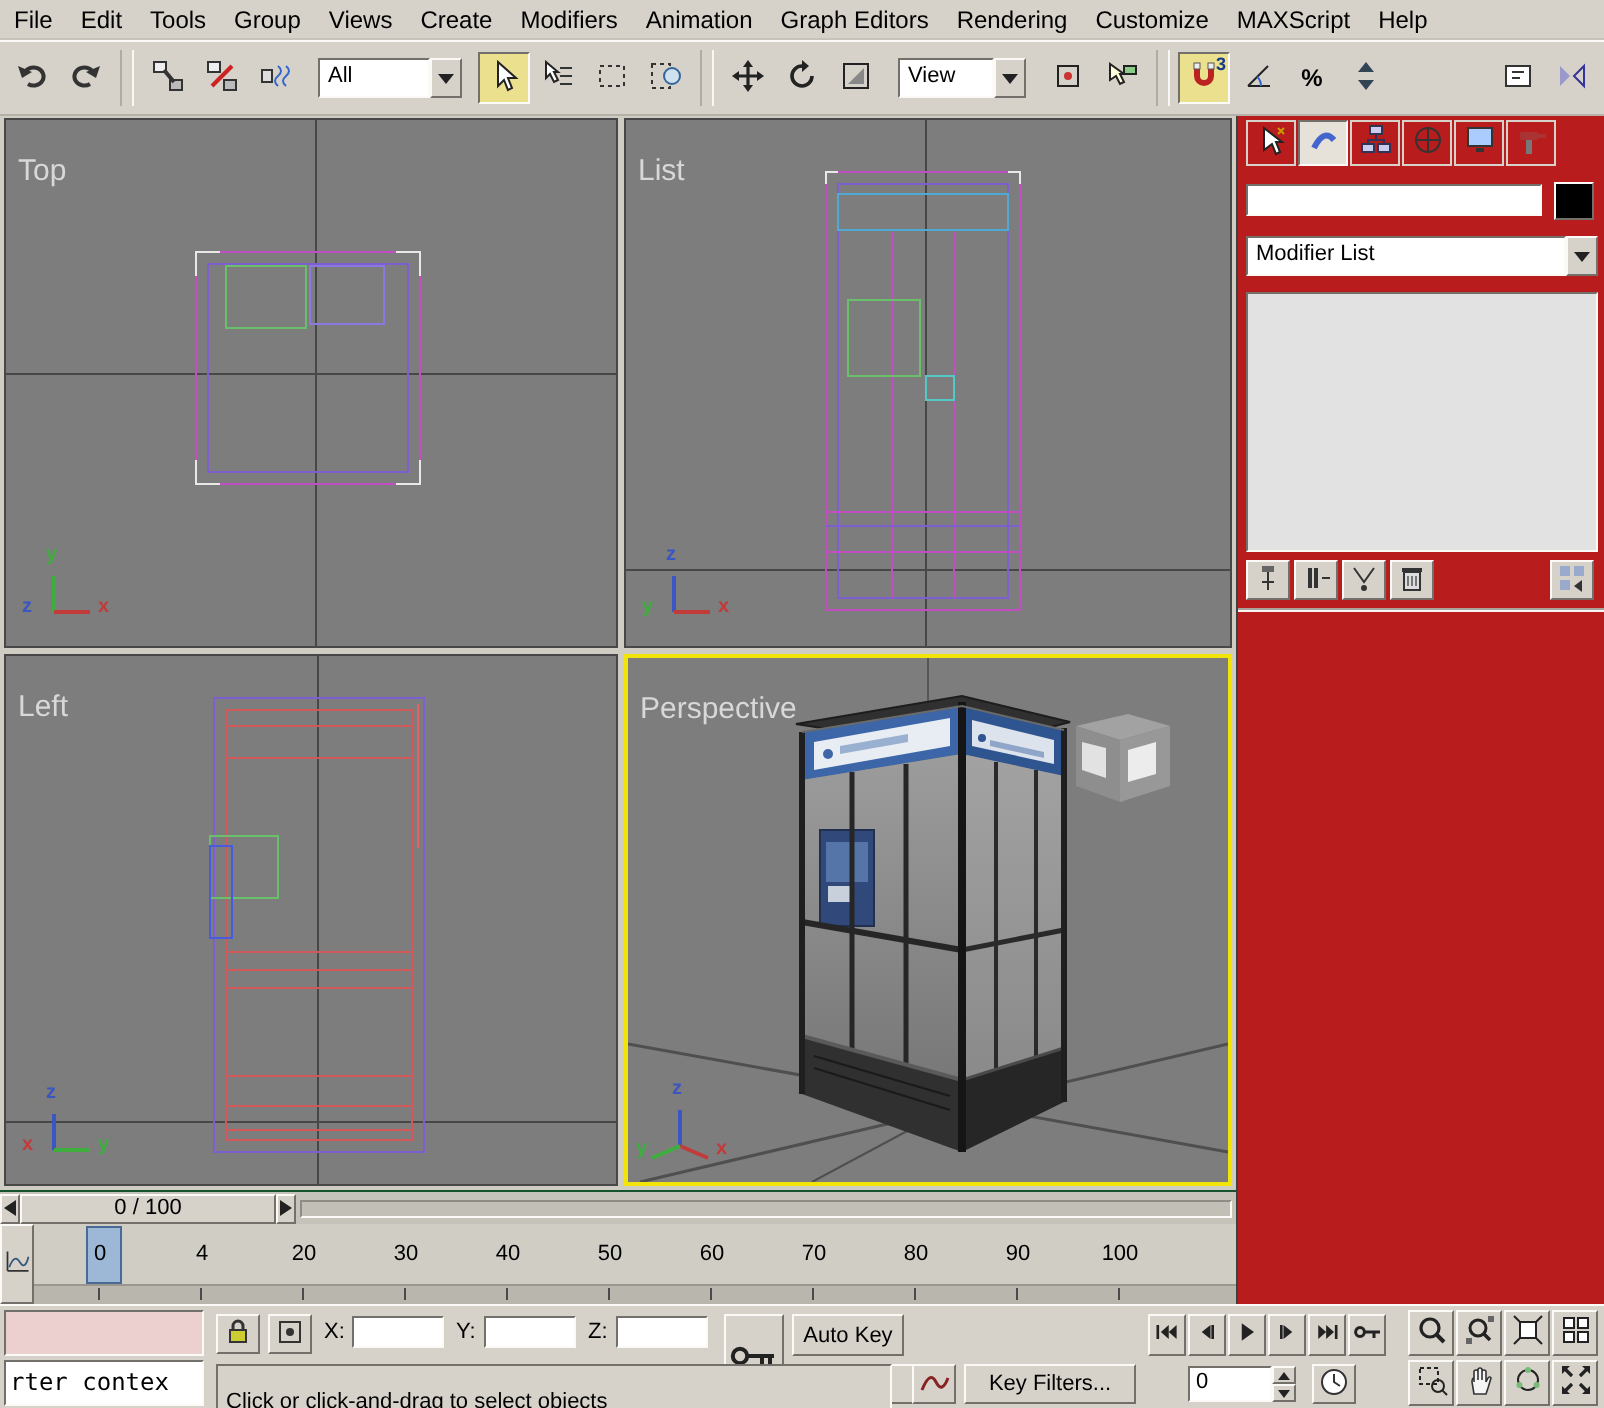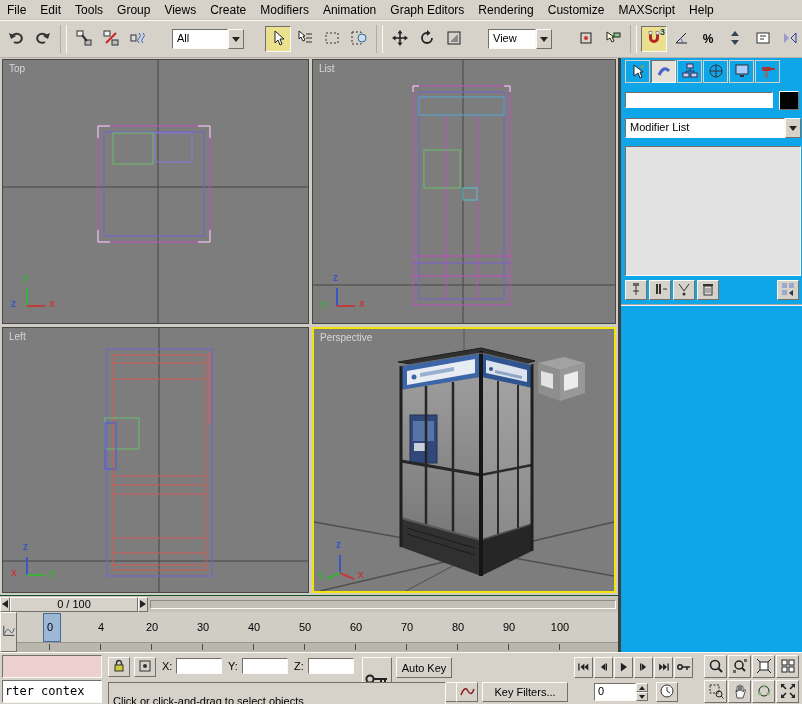--- a/index.html
+++ b/index.html
@@ -9,33 +9,33 @@
 .abs{position:absolute}
 .raised{border:1px solid;border-color:#fbfaf7 #73706b #73706b #fbfaf7;background:#d6d2ca}
 .sunken{border:1px solid;border-color:#73706b #fbfaf7 #fbfaf7 #73706b;background:#fff}
 #menubar{position:absolute;left:0;top:0;width:802px;height:20px;display:flex;align-items:center;background:#d6d2ca;font-size:12px;border-bottom:1px solid #c7c3bb}
 .mi{padding:0 7px;cursor:default;white-space:nowrap}
 #toolbar{position:absolute;left:0;top:20px;width:802px;height:38px;display:flex;align-items:center;background:#d6d2ca;border-top:1px solid #fbfaf7;border-bottom:1px solid #b5b1a9;padding:0 3px;gap:1px}
 .tb{width:26px;height:26px;display:flex;align-items:center;justify-content:center;border:1px solid #d6d2ca;position:relative;flex:0 0 auto;background:#d6d2ca}
 .tb.pressed{background:#eae08e;border-color:#73706b #fbfaf7 #fbfaf7 #73706b}
 .tsep{width:7px;height:28px;flex:0 0 auto;border-left:1px solid #b0aca4;border-right:1px solid #f8f7f4;margin:0 3px}
 .tspacer{flex:1 1 auto}
-.combo{display:flex;height:20px;flex:0 0 auto;margin:0 20px}
+.combo{display:flex;height:20px;flex:0 0 auto;margin:0 7px}
 .combo-text{background:#fff;border:1px solid;border-color:#73706b #fbfaf7 #fbfaf7 #73706b;padding:2px 4px;font-size:11px;white-space:nowrap;overflow:hidden;flex:1}
 .combo-btn{width:16px;background:#d6d2ca;border:1px solid;border-color:#fbfaf7 #73706b #73706b #fbfaf7;display:flex;align-items:center;justify-content:center}
 .arrow-down{width:0;height:0;border-left:4px solid transparent;border-right:4px solid transparent;border-top:5px solid #222}
 .sup3{position:absolute;right:1px;top:0;font-size:9px;font-weight:bold;color:#143a8c}
 .pct{font-weight:bold;font-size:12px}
 #viewport-area{position:absolute;left:0;top:58px;width:618px;height:537px;background:#cfccc4}
 .vp{position:absolute;background:#7d7d7d;border:1px solid #474747;overflow:hidden}
 .vp.active{border:2px solid #f2e30a}
 .vp svg.scene{position:absolute;left:0;top:0;width:100%;height:100%}
-.vplabel{position:absolute;left:6px;top:3px;color:#d8d8d8;font-size:10px;cursor:default}
+.vplabel{position:absolute;left:6px;top:17px;color:#d8d8d8;font-size:15px;cursor:default}
 .axl{position:absolute;font-size:10px;font-weight:bold;cursor:default}
-#cmdpanel{position:absolute;left:618px;top:58px;width:184px;height:594px;background:#0ea5e9;border-left:3px solid #404040}
+#cmdpanel{position:absolute;left:618px;top:58px;width:184px;height:594px;background:#b91c1c;border-left:1px solid #404040}
 .ctabs{position:absolute;left:4px;top:2px;height:24px;display:flex;gap:1px}
 .ctab{width:25px;height:23px;display:flex;align-items:center;justify-content:center;border:1px solid #d6d2ca}
 .ctab.pressed{background:#e6e2da;border-color:#73706b #fbfaf7 #fbfaf7 #73706b}
 .smallbtn{display:flex;align-items:center;justify-content:center}
 #timeslider{position:absolute;left:0;top:595px;width:618px;height:17px;background:#c6c3bb;border-top:1px solid #14532d;display:flex;align-items:center}
 .ts-arrow{width:10px;height:15px;display:flex;align-items:center;justify-content:center;flex:0 0 auto}
 #ts-handle{width:128px;height:15px;display:flex;align-items:center;justify-content:center;font-size:11px;flex:0 0 auto}
 #ts-track{flex:1;height:9px;margin:0 2px;border:1px solid;border-color:#8f8c86 #fbfaf7 #fbfaf7 #8f8c86;background:#c2bfb7}
 #trackbar{position:absolute;left:0;top:612px;width:618px;height:40px;background:#cbc8c0;border-bottom:1px solid #8f8c86}
 #tb-curvebtn{position:absolute;left:0;top:0;width:17px;height:40px}

